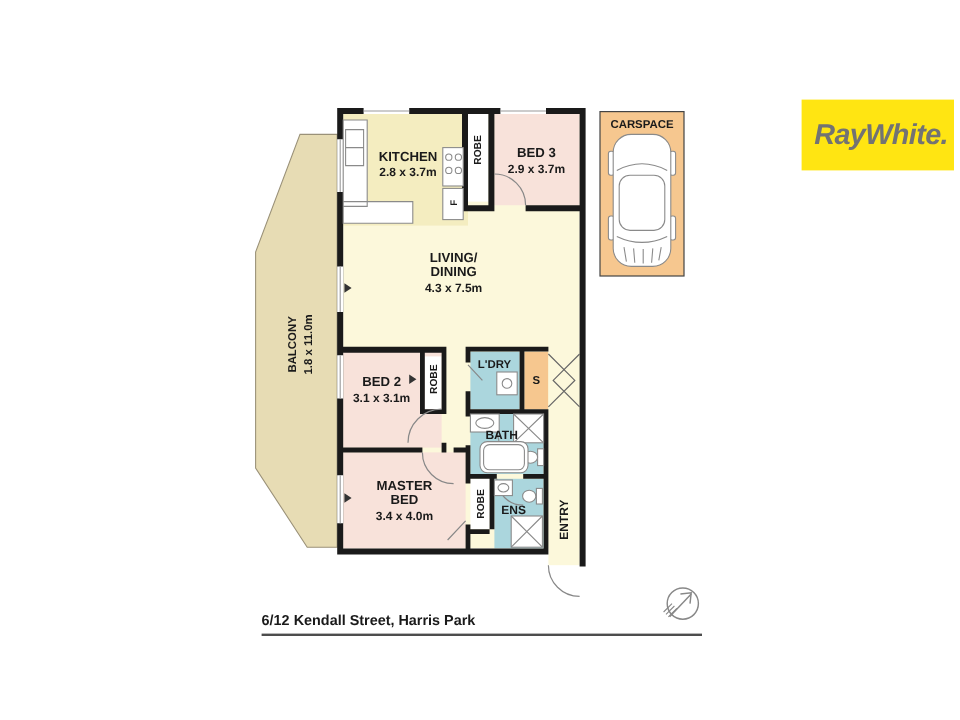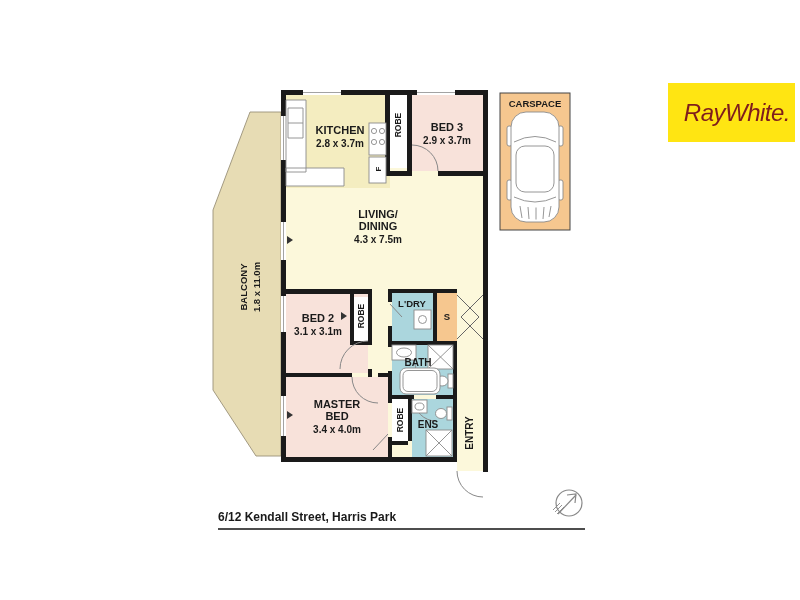--- a/index.html
+++ b/index.html
@@ -1,20 +1,20 @@
 <!DOCTYPE html>
 <html><head>
 <meta charset="utf-8">
 <style>
   html,body{margin:0;padding:0;background:#fff;}
   .page{position:relative;width:800px;height:600px;background:#ffffff;overflow:hidden;
         font-family:"Liberation Sans",sans-serif;}
   .logo{position:absolute;left:668px;top:83px;width:127px;height:59px;background:#FFE512;
         display:flex;align-items:center;justify-content:flex-end;padding-right:5px;box-sizing:border-box;}
-  .logo span{font-style:italic;font-weight:normal;font-size:24px;color:#7f1d1d;letter-spacing:-0.5px;}
+  .logo span{font-style:italic;font-weight:bold;font-size:24px;color:#737373;letter-spacing:-0.5px;}
   .address{position:absolute;left:218px;top:510px;font-size:12px;font-weight:bold;color:#1a1a1a;text-align:center;}
   .address-rule{position:absolute;left:218px;top:528px;width:367px;height:2px;background:#4d4d4d;}
   svg{position:absolute;left:0;top:0;}
   svg text{font-family:"Liberation Sans",sans-serif;font-weight:bold;fill:#1a1a1a;}
   .t11{font-size:11px}.t10{font-size:10px}.t95{font-size:9.5px}.t85{font-size:8.5px}.t8{font-size:8px}
   .wallfill{fill:#1a1a1a}
   .fix{fill:#ffffff;stroke:#8a8a8a;stroke-width:0.9}
   .fixline{fill:none;stroke:#8a8a8a;stroke-width:0.9}
   .thin{fill:none;stroke:#999;stroke-width:0.9}
   .arc{fill:none;stroke:#888;stroke-width:1}

